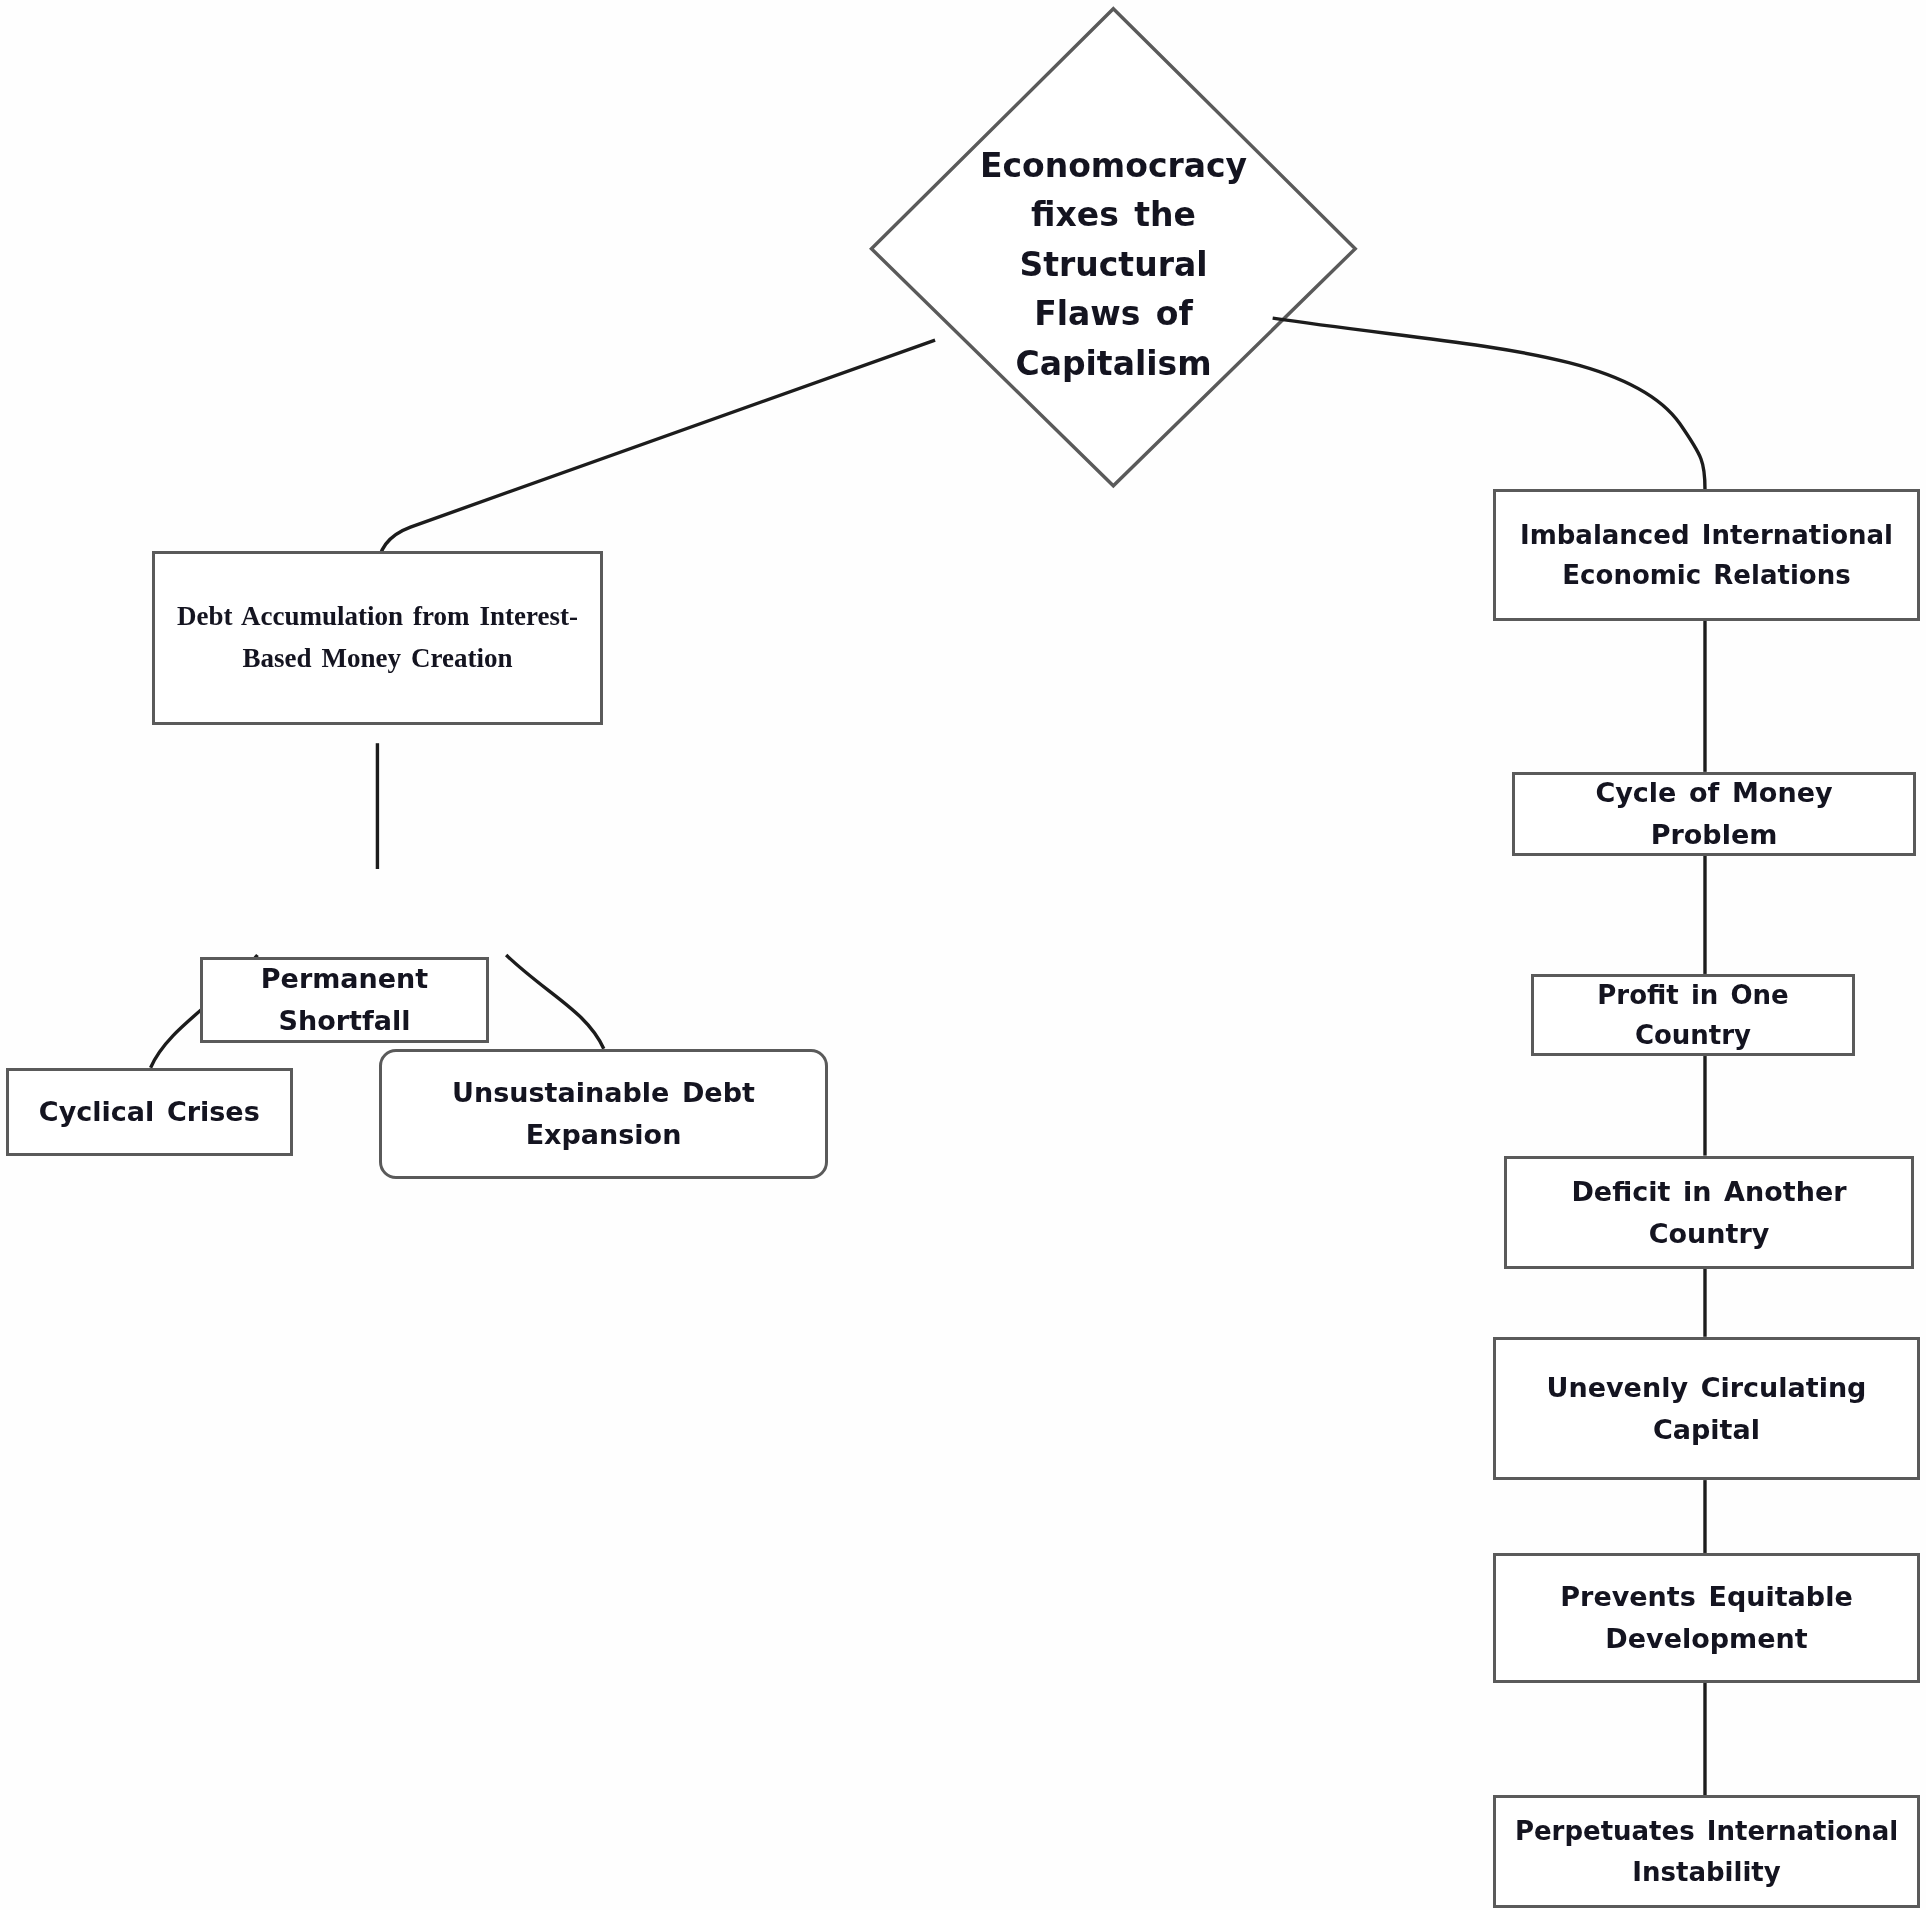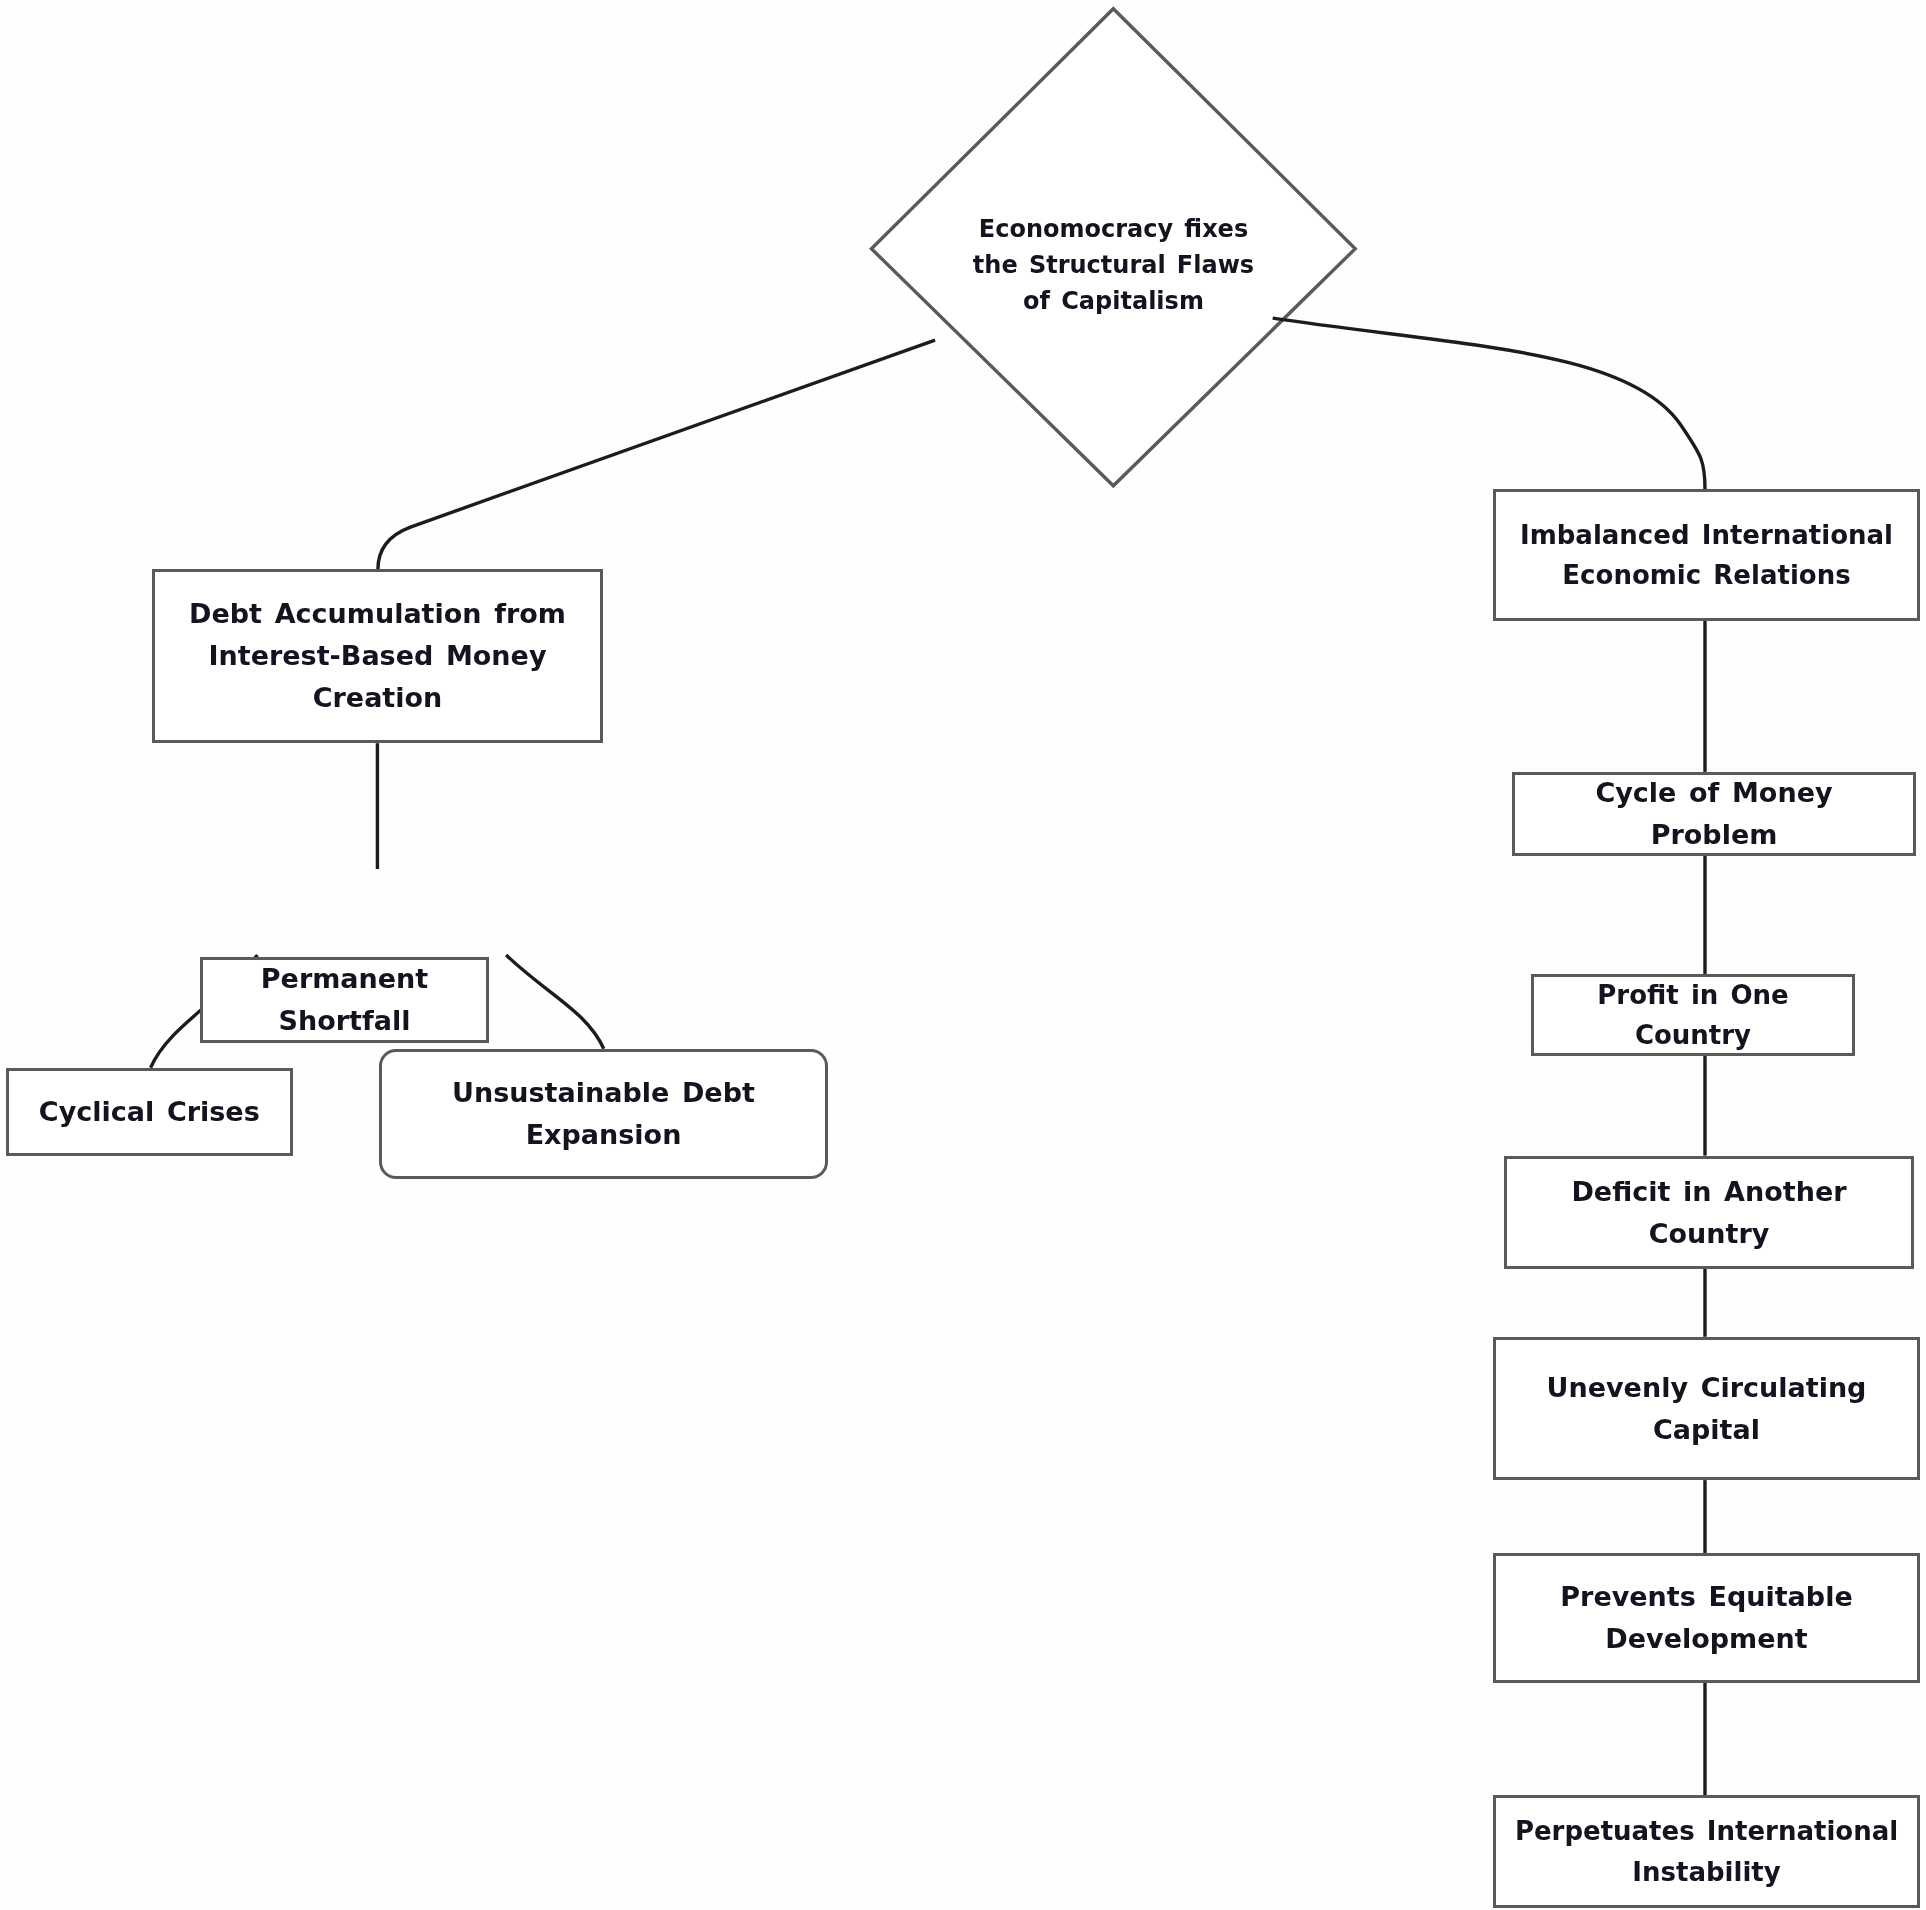--- a/index.html
+++ b/index.html
@@ -31,21 +31,21 @@
     color:var(--text);
     word-spacing:0.12em;
     padding:0 11.7px;
   }
   .fs-sm{font-size:26px;}
   .diamond-label{
     position:absolute;
     display:flex;align-items:center;justify-content:center;
     text-align:center;
     font-weight:bold;
-    font-size:24px;
+    font-size:33px;
     line-height:1.5;
     color:var(--text);
     word-spacing:0.12em;
     background:transparent;
   }
 </style>
 </head>
 <body>
 
 <div id="canvas">
@@ -67,21 +67,21 @@
     <path d="M 3510 1278 L 3510 1589" style="fill:none;stroke:var(--line);stroke-width:7"></path>
     <path d="M 3510 1762 L 3510 2005" style="fill:none;stroke:var(--line);stroke-width:7"></path>
     <path d="M 3510 2174 L 3510 2379" style="fill:none;stroke:var(--line);stroke-width:7"></path>
     <path d="M 3510 2611 L 3510 2752" style="fill:none;stroke:var(--line);stroke-width:7"></path>
     <path d="M 3510 3047 L 3510 3197" style="fill:none;stroke:var(--line);stroke-width:7"></path>
     <path d="M 3510 3464 L 3510 3696" style="fill:none;stroke:var(--line);stroke-width:7"></path>
   </svg>
 
   <div class="diamond-label" style="left:968px;top:153px;width:291px;height:223px;">Economocracy fixes the Structural Flaws of Capitalism</div>
 
-  <div class="node" style="left:152px;top:569px;width:451px;height:174px;">Debt Accumulation from Interest-Based Money Creation</div>
+  <div class="node" style="left:152px;top:551px;width:451px;height:174px;font-family:Liberation Serif, serif;">Debt Accumulation from Interest-Based Money Creation</div>
 
   <div class="node" style="left:200px;top:911px;width:289px;height:86px;margin-top:46px;">Permanent Shortfall</div>
 
   <div class="node" style="left:5.8px;top:1068px;width:287px;height:88px;">Cyclical Crises</div>
 
   <div class="node" style="left:379px;top:1049px;width:449px;height:130px;border-radius:17px;">Unsustainable Debt Expansion</div>
 
   <div class="node fs-sm" style="left:1493px;top:489px;width:427px;height:132px;">Imbalanced International Economic Relations</div>
 
   <div class="node" style="left:1512px;top:772px;width:404px;height:84px;">Cycle of Money Problem</div>

